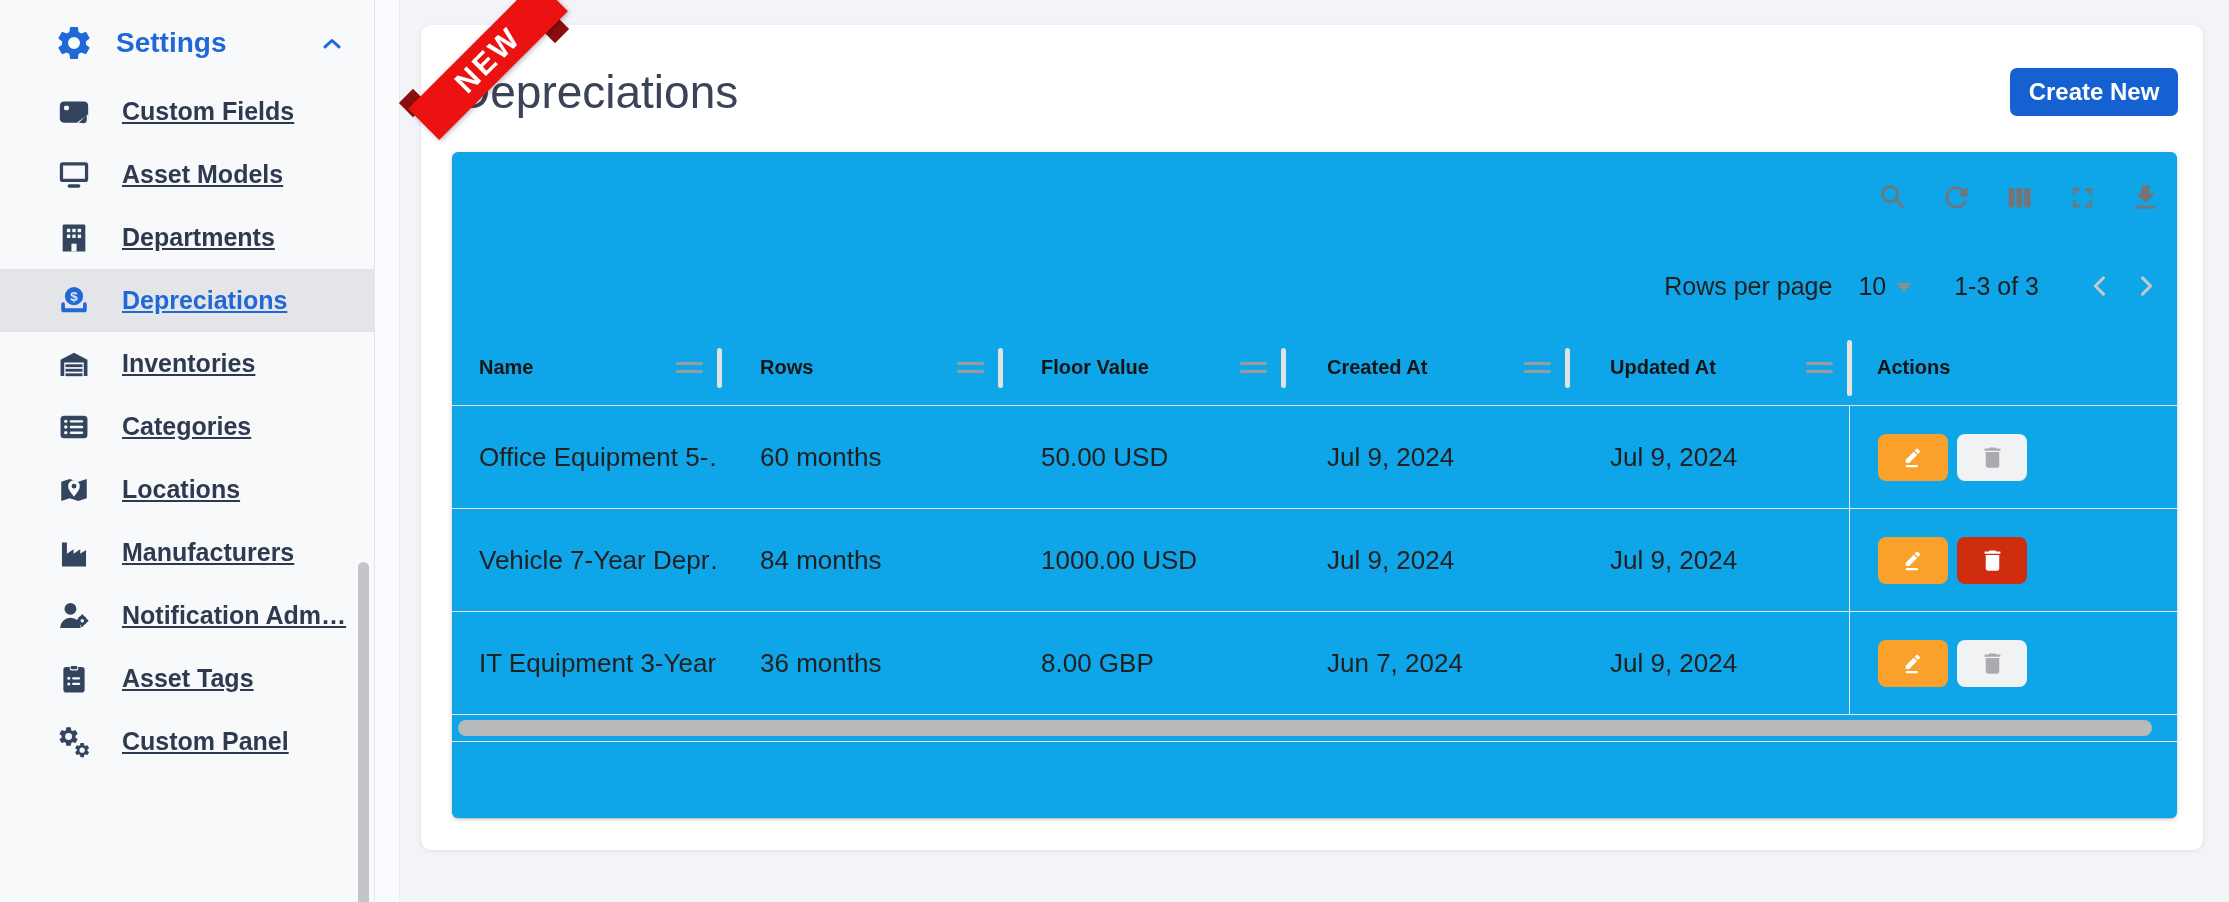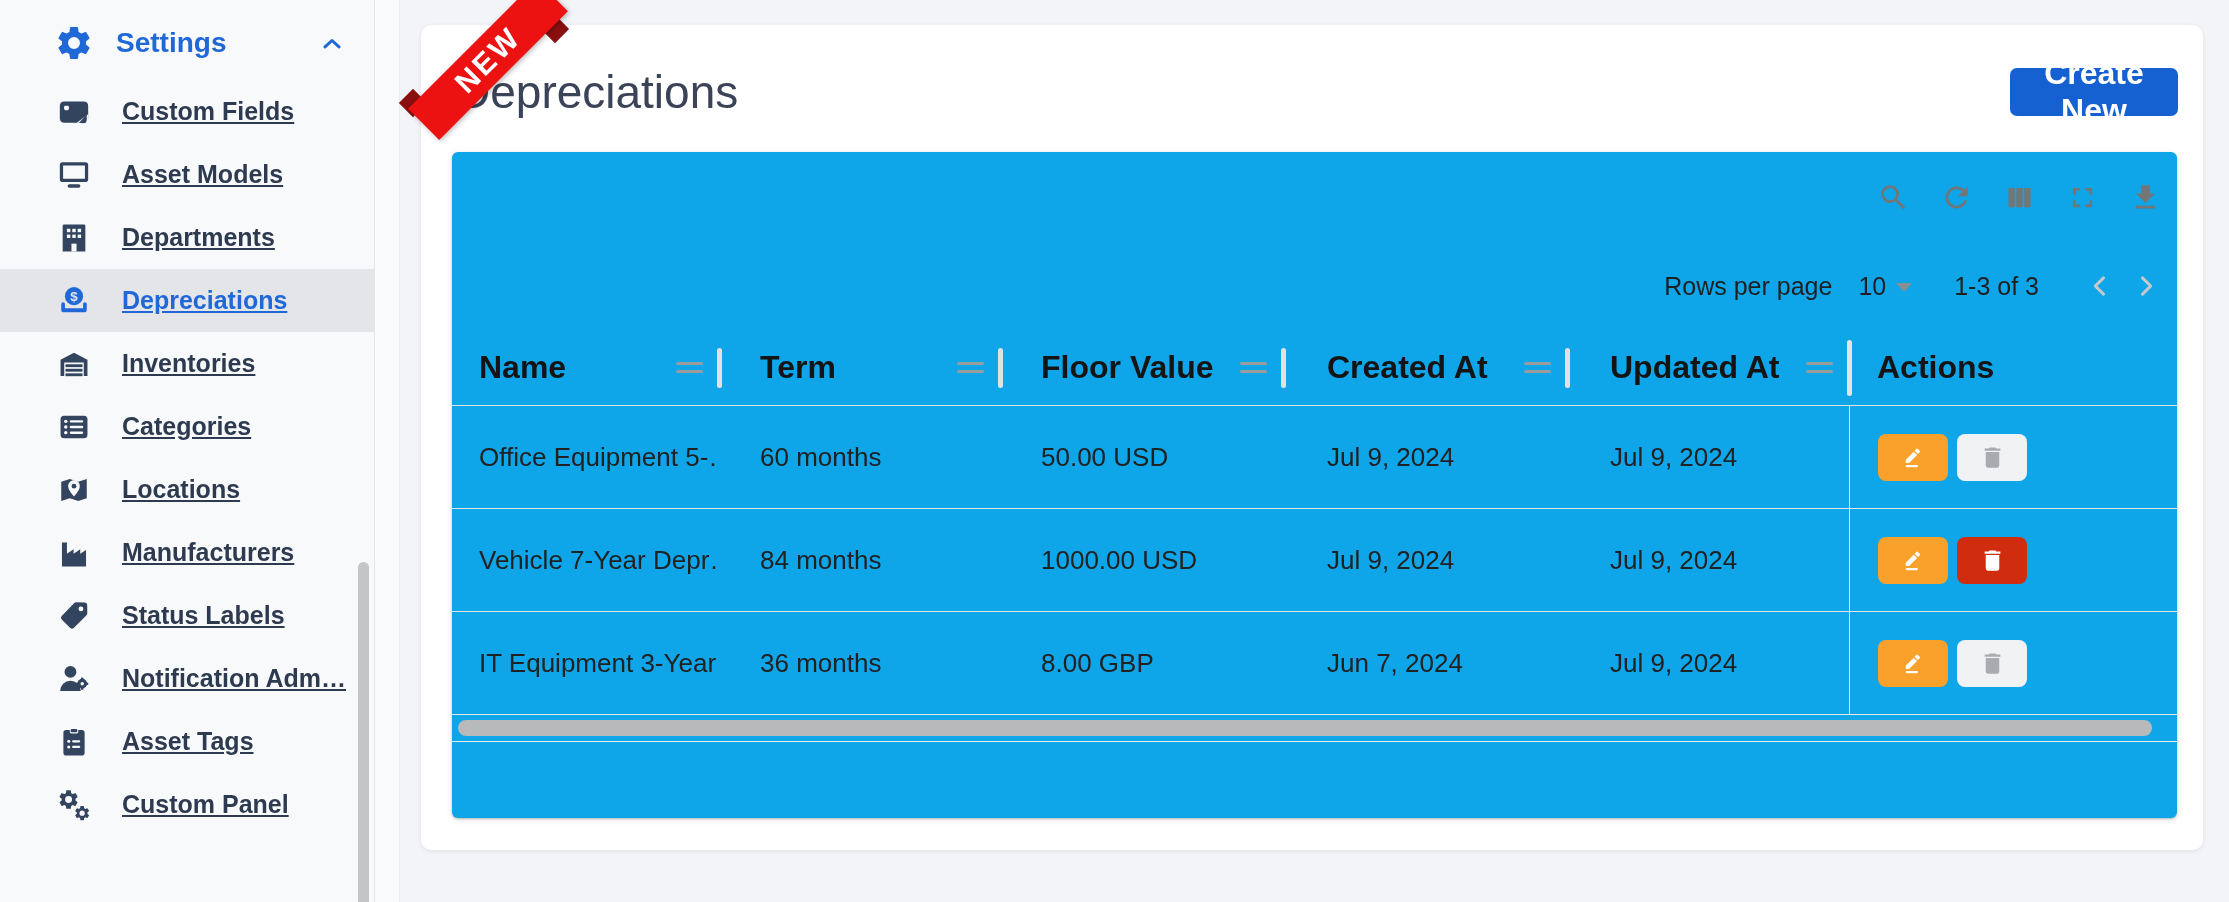--- a/index.html
+++ b/index.html
@@ -22,21 +22,21 @@
   .sb-item .ic svg{width:34px;height:34px;fill:#33445f;}
   .sb-item.active{background:#e3e5e9;color:#2068d8;}
   .sb-item.active .ic svg{fill:#2068d8;}
   .sb-scrollbar{position:absolute;right:5px;top:562px;width:11px;height:346px;background:#c3c5c9;border-radius:7px;}
 
   
   .card{position:absolute;left:421px;top:25px;width:1782px;height:825px;background:#ffffff;
         border-radius:10px;box-shadow:0 1px 4px rgba(25,39,70,.10);}
   .card-title{position:absolute;left:36px;top:40px;font-size:46px;font-weight:500;color:#3a4357;}
   .create-btn{position:absolute;left:1589px;top:43px;width:168px;height:48px;background:#1561d2;color:#fff;
-        font-size:32px;font-weight:700;border:none;border-radius:7px;display:flex;align-items:center;
+        font-size:24px;font-weight:700;border:none;border-radius:7px;display:flex;align-items:center;
         justify-content:center;cursor:pointer;}
 
   
   .ribbon-fold{position:absolute;width:20px;height:20px;background:#8a0f0f;transform:rotate(45deg);z-index:1;}
   .fold-top{left:124px;top:-6px;}
   .fold-left{left:-18px;top:68px;}
   .ribbon-band{position:absolute;left:-24px;top:13px;width:182px;height:44px;background:#ed1212;z-index:2;
         transform:rotate(-45deg);display:flex;align-items:center;justify-content:center;
         color:#fff;font-size:30px;font-weight:800;letter-spacing:3px;box-shadow:0 2px 5px rgba(0,0,0,.28);}
 
@@ -53,21 +53,21 @@
   .rpp-select{display:flex;align-items:center;cursor:pointer;}
   .rpp-caret{width:0;height:0;border-left:8px solid transparent;border-right:8px solid transparent;
         border-top:9px solid #8a8d91;margin-left:10px;margin-top:3px;}
   .range{margin:0 38px 0 42px;}
   .pg-btn{width:46px;height:46px;display:flex;align-items:center;justify-content:center;cursor:default;}
   .pg-btn svg{width:28px;height:28px;fill:none;stroke:#c6c8cc;stroke-width:2.6;}
 
   
   .thead{position:absolute;left:0;top:178px;width:1725px;height:76px;display:flex;
          border-bottom:1px solid #e0e0e0;box-sizing:border-box;}
-  .th{position:relative;display:flex;align-items:center;font-size:32px;font-weight:700;color:#141414;box-sizing:border-box;}
+  .th{position:relative;display:flex;align-items:center;font-size:20px;font-weight:700;color:#141414;box-sizing:border-box;}
   .th .handle{position:absolute;right:16px;top:50%;margin-top:-6px;width:27px;cursor:grab;}
   .th .handle i{display:block;height:3px;background:#9b9b9b;border-radius:2px;margin-bottom:5px;}
   .th .sep{position:absolute;right:-3px;top:18px;width:5px;height:40px;background:#e1e1e1;border-radius:3px;cursor:col-resize;}
   .th.last .sep{top:10px;height:56px;background:#e4e4e4;}
   .c0{width:267px;padding-left:27px;} .c1{width:281px;padding-left:41px;} .c2{width:283px;padding-left:41px;}
   .c3{width:284px;padding-left:44px;} .c4{width:282px;padding-left:43px;} .c5{width:328px;padding-left:28px;}
   .trow{position:absolute;left:0;width:1725px;height:103px;display:flex;border-bottom:1px solid #e7e7e7;box-sizing:border-box;}
   .row0{top:254px;} .row1{top:357px;} .row2{top:460px;}
   .td{display:flex;align-items:center;font-size:26px;color:#212121;box-sizing:border-box;white-space:nowrap;overflow:hidden;}
   .td.actions{border-left:1px solid #ebebeb;gap:9px;}
@@ -188,29 +188,20 @@
         <span class="ic">
             <svg viewBox="0 0 24 24">
               <path d="M3.5 21.5V4.5H7v8l4.7-3.1v3.1l4.7-3.1v3.1l4.1-2.7v11.7z"></path>
             </svg>
           </span>
         <span>Manufacturers</span>
       </div>
       <div class="sb-item">
         <span class="ic">
             <svg viewBox="0 0 24 24">
-              <path d="M12.2 2.9a2 2 0 0 1 1.4-.6l5.8.1a1.9 1.9 0 0 1 1.9 1.9l.1 5.8a2 2 0 0 1-.6 1.4l-8.8 8.8a2 2 0 0 1-2.8 0l-5.7-5.7a2 2 0 0 1 0-2.8z"></path>
-              <circle cx="16.9" cy="7" r="1.7" fill="#f8f9fb"></circle>
-            </svg>
-          </span>
-        <span>Status Labels</span>
-      </div>
-      <div class="sb-item">
-        <span class="ic">
-            <svg viewBox="0 0 24 24">
               <circle cx="9.5" cy="7" r="4.2"></circle>
               <path d="M2.2 20.5a7.3 7.3 0 0 1 14.6 0z"></path>
               <circle cx="17.8" cy="15.3" r="3.4"></circle>
               <circle cx="17.8" cy="15.3" r="1.2" fill="#f8f9fb"></circle>
               <g>
                 <rect x="16.9" y="11" width="1.8" height="2" rx=".6"></rect>
                 <rect x="16.9" y="17.6" width="1.8" height="2" rx=".6"></rect>
                 <rect x="13.5" y="14.4" width="2" height="1.8" rx=".6"></rect>
                 <rect x="20.1" y="14.4" width="2" height="1.8" rx=".6"></rect>
               </g>
@@ -312,21 +303,21 @@
       <div class="thead">
         <div class="th c0">
             <span>Name</span>
             <span class="handle">
               <i></i>
               <i></i>
             </span>
             <span class="sep"></span>
           </div>
         <div class="th c1">
-            <span>Term</span>
+            <span>Rows</span>
             <span class="handle">
               <i></i>
               <i></i>
             </span>
             <span class="sep"></span>
           </div>
         <div class="th c2">
             <span>Floor Value</span>
             <span class="handle">
               <i></i>

